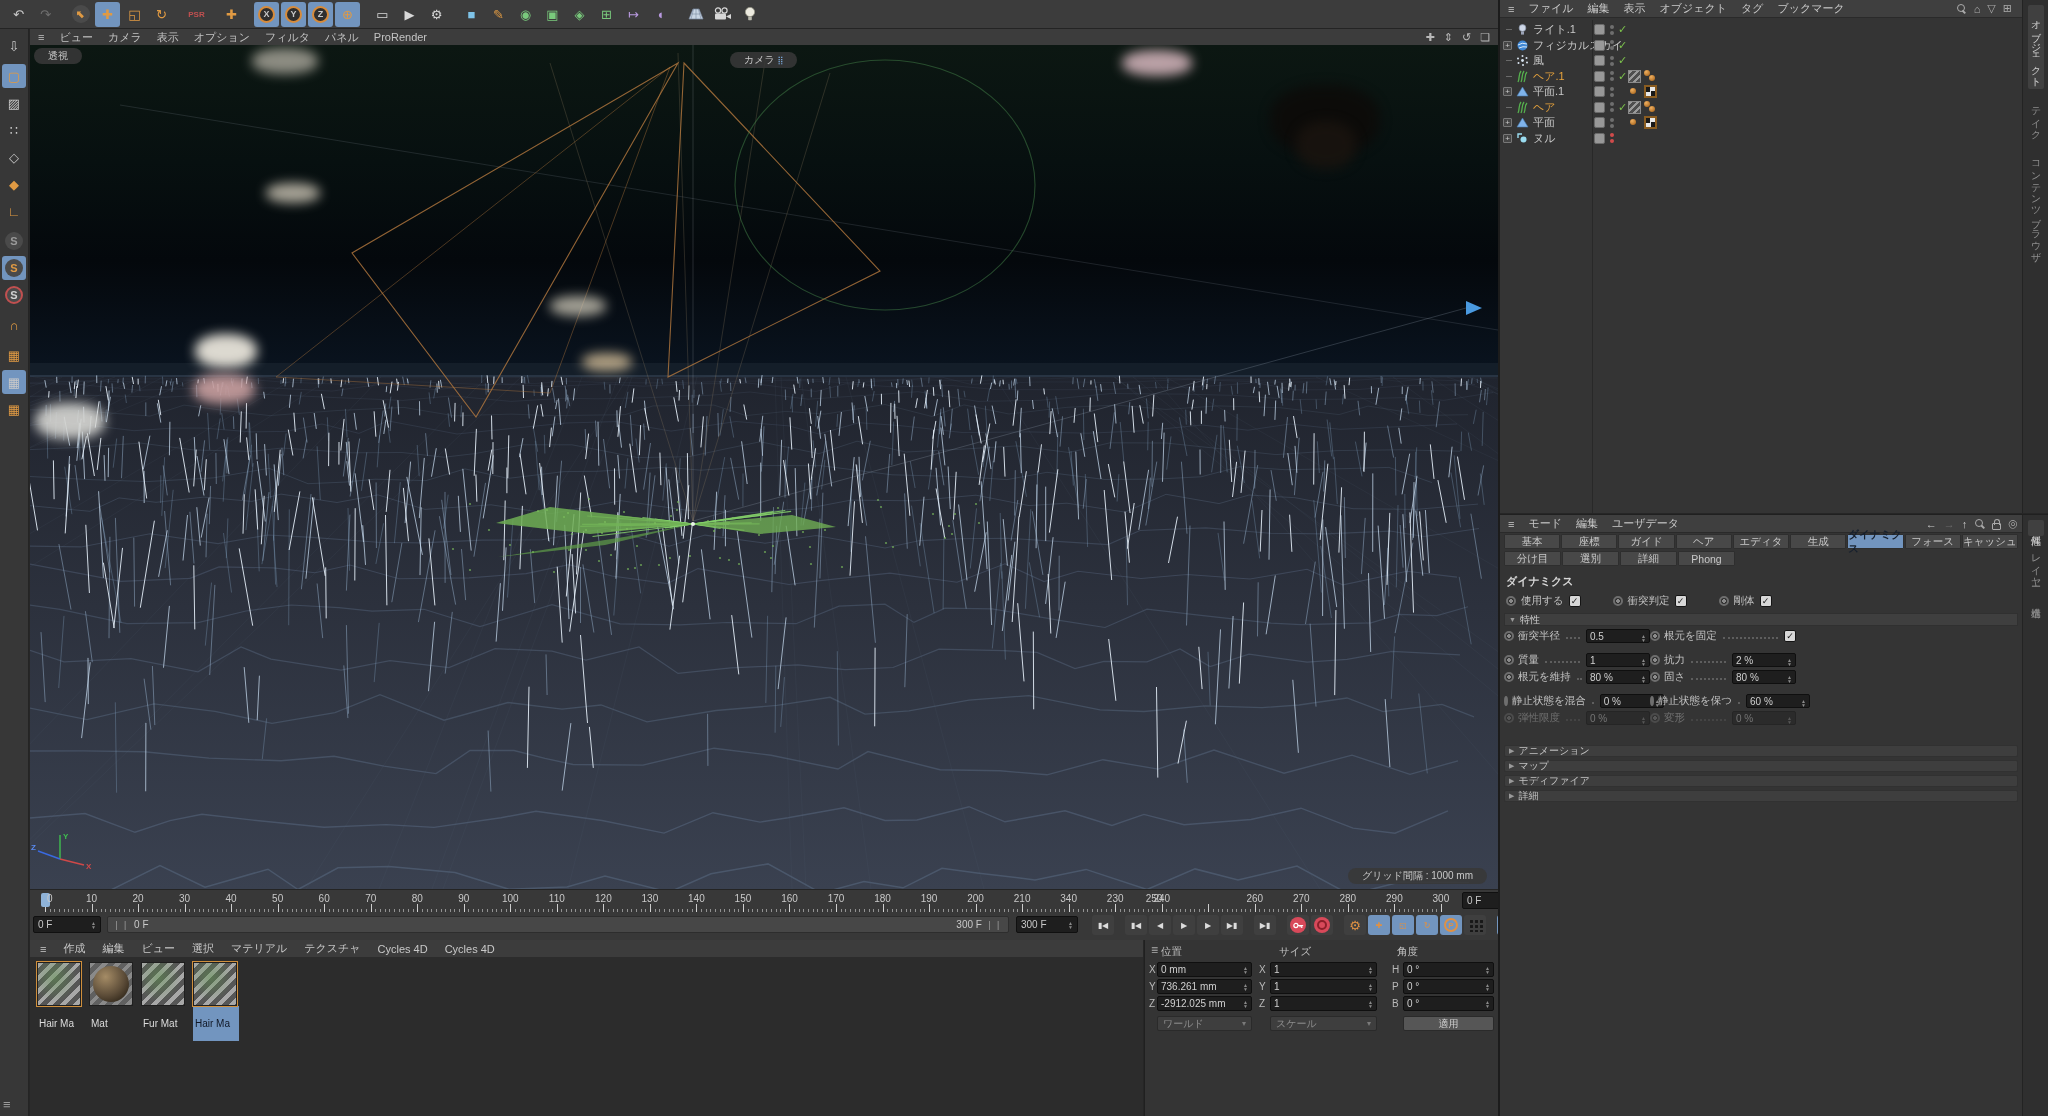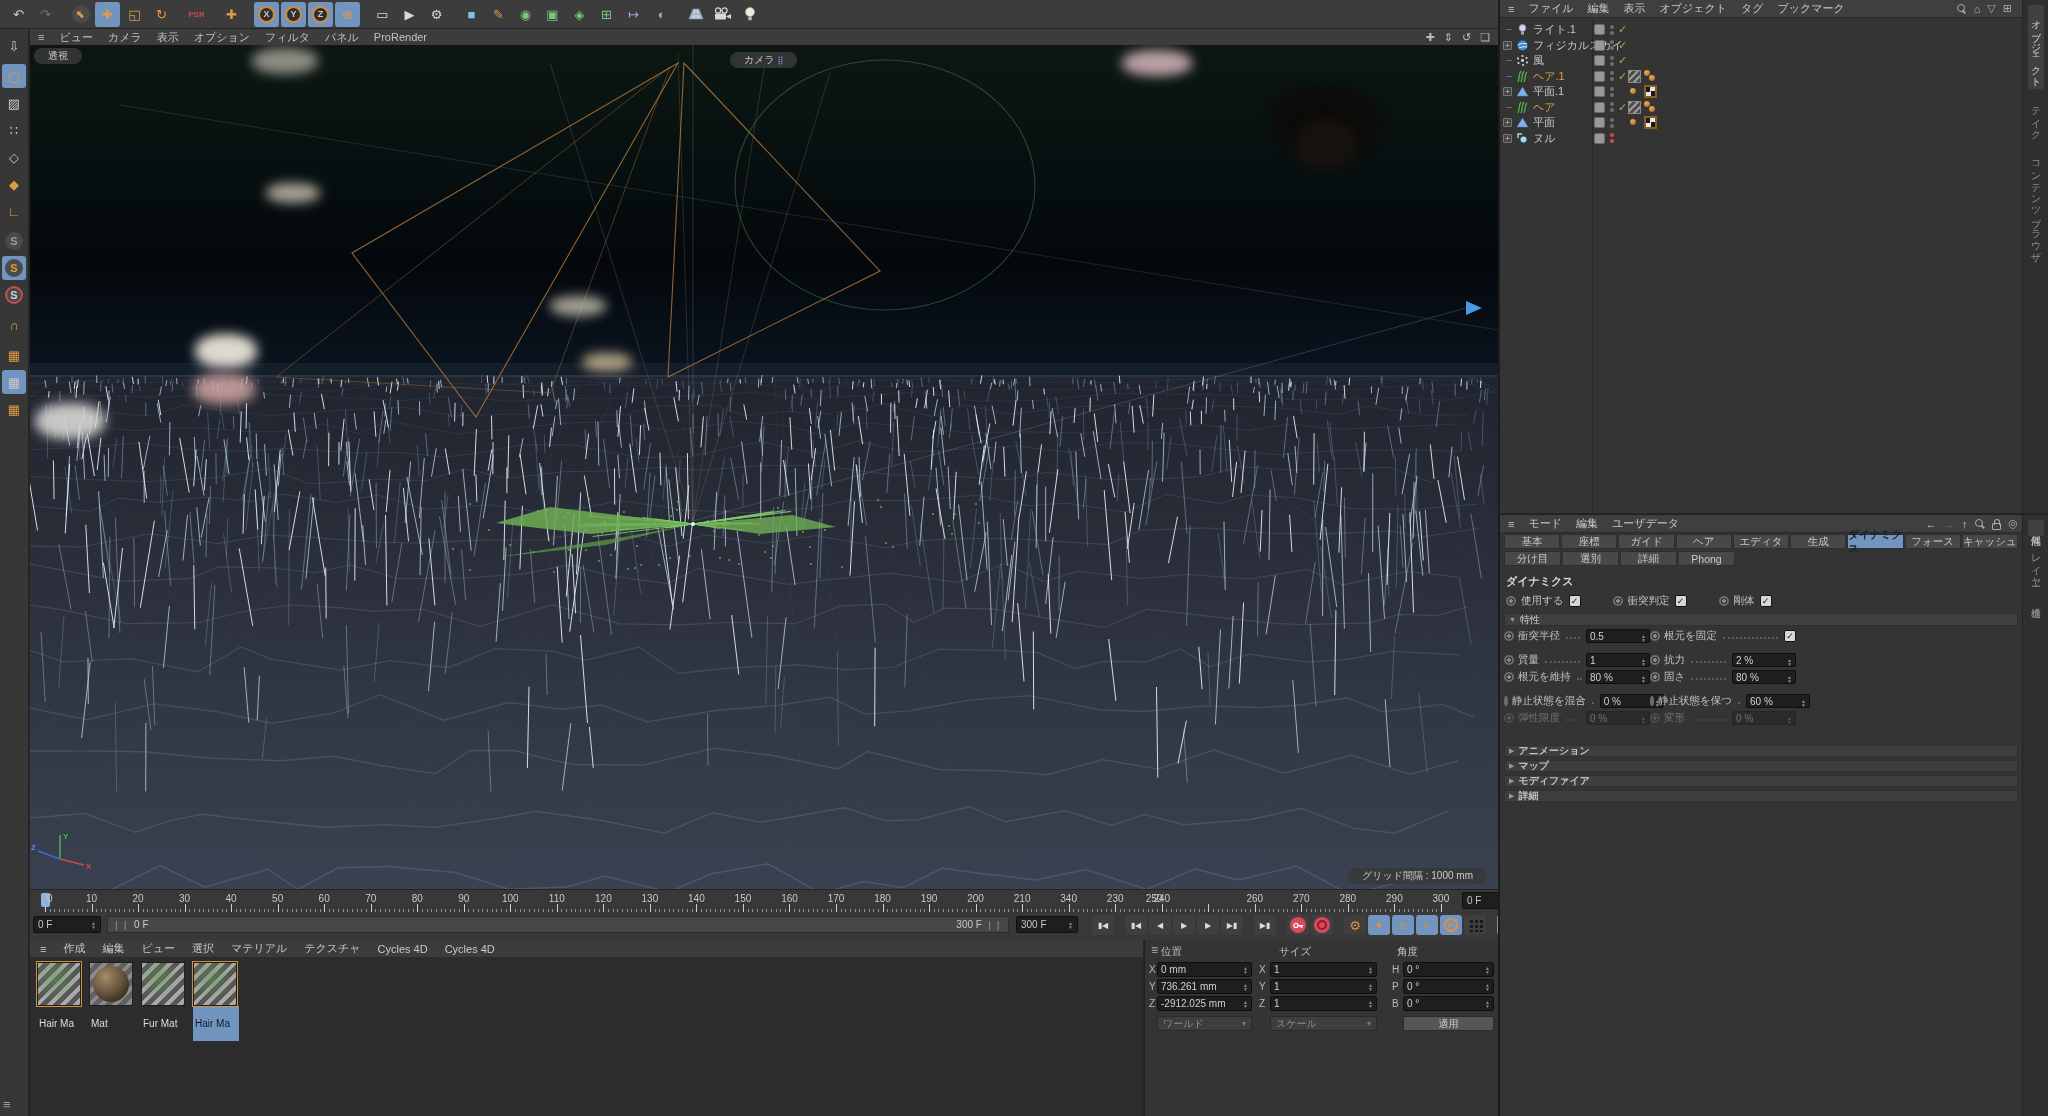--- a/index.html
+++ b/index.html
@@ -985,21 +985,21 @@
             <div class="ibox">
               <span>0 %</span>
               <span class="spinarr">
                 <span>▲</span>
                 <span>▼</span>
               </span>
             </div>
           </div>
         </div>
       </div>
-    <div id="am-folds" style="margin-top: 20px; font-weight: bold;">
+    <div id="am-folds" style="margin-top: 20px;">
         <div class="foldbar">
           <span class="tri">▶</span>
           <span>アニメーション</span>
         </div>
         <div class="foldbar">
           <span class="tri">▶</span>
           <span>マップ</span>
         </div>
         <div class="foldbar">
           <span class="tri">▶</span>

